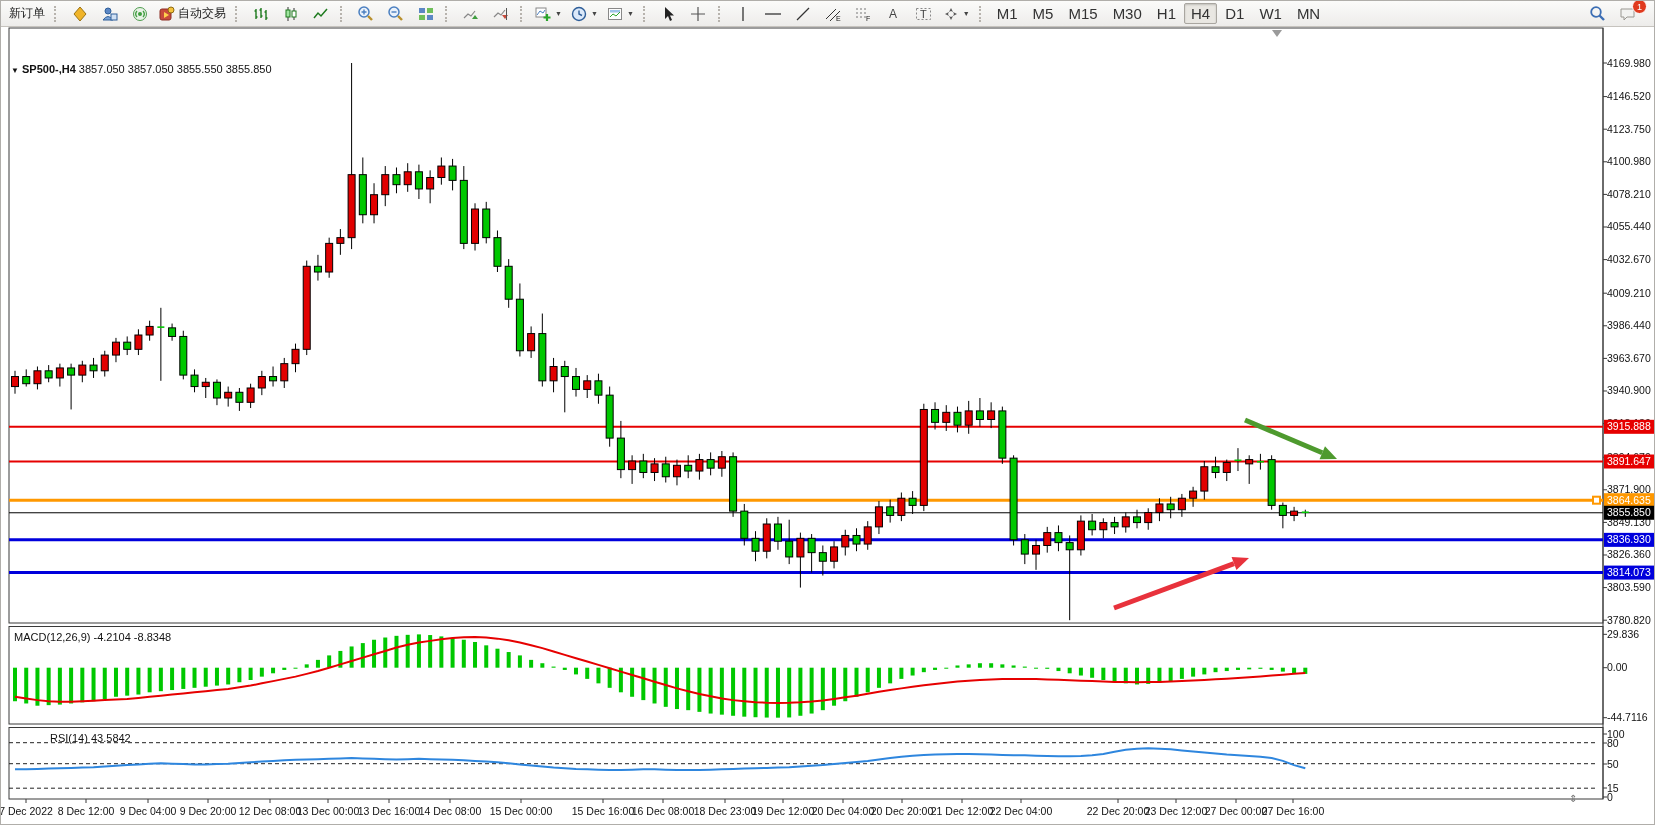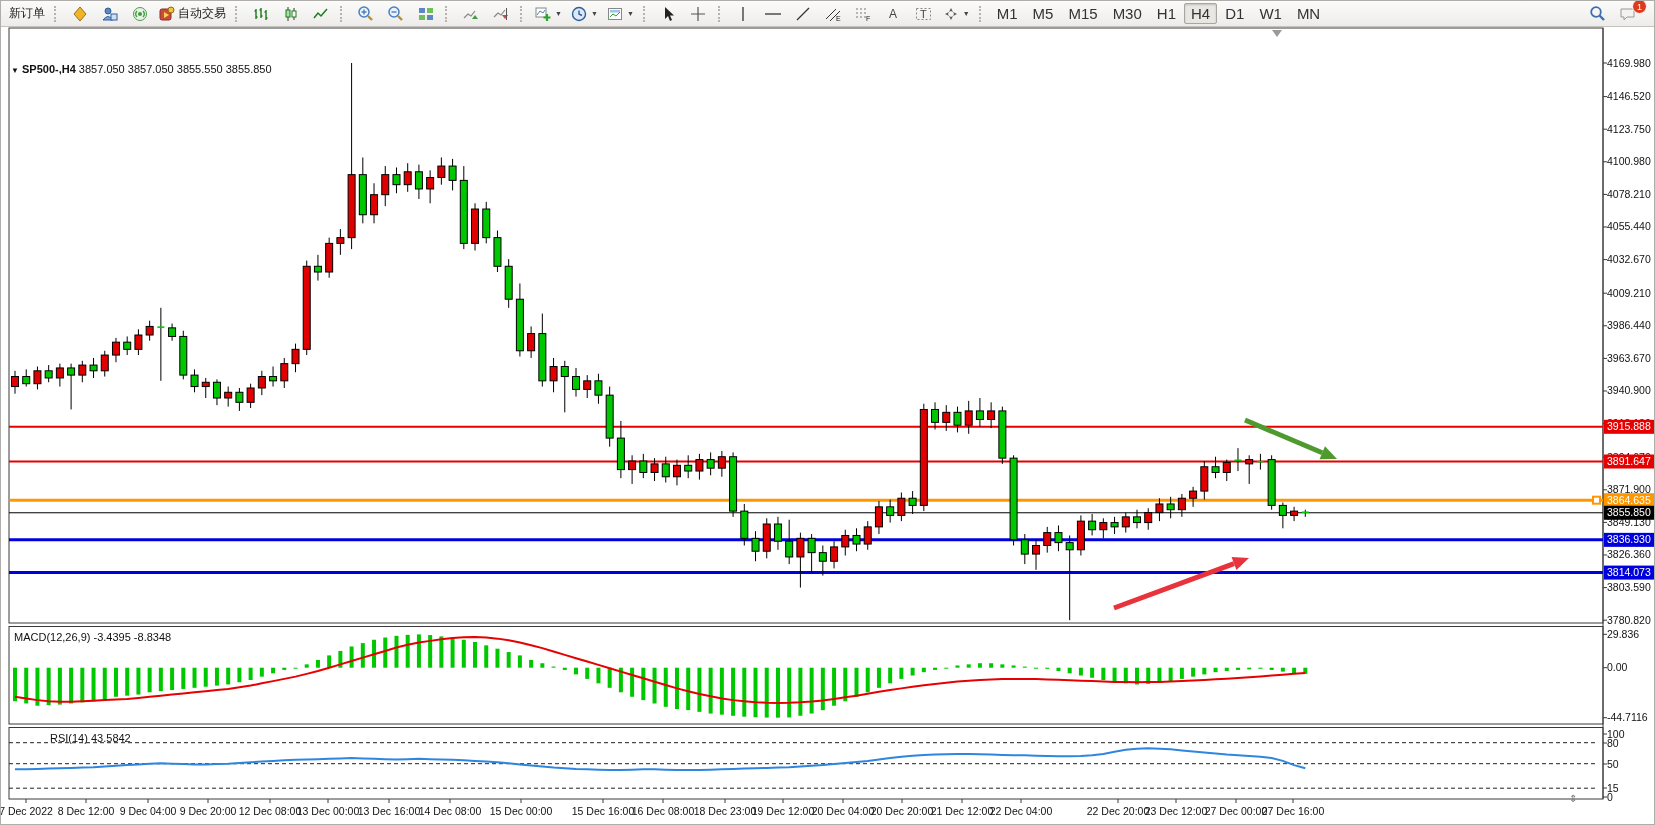--- a/index.html
+++ b/index.html
@@ -226,21 +226,21 @@
   <div class="ov" style="left:10px;top:30px;margin-top:32px;">
     <span style="font-size:8px;">▼</span>
     <b>SP500-,H4</b>
     <span>3857.050</span>
     <span>3857.050</span>
     <span>3855.550</span>
     <span>3855.850</span>
   </div>
   <div class="ov" style="left:13px;top:630px;">
     <span>MACD(12,26,9)</span>
-    <span>-3.4395</span>
+    <span>-4.2104</span>
     <span>-8.8348</span>
   </div>
   <div class="ov" style="left:13px;top:731px;padding-left:36px;">
     <span>RSI(14)</span>
     <span>43.5842</span>
   </div>
 
   <svg id="chart-svg" class="chart" width="1655" height="825">
       <g>
         <rect x="8" y="27" width="1594" height="595" fill="#ffffff" stroke="#3a3a3a" stroke-width="1"></rect>

